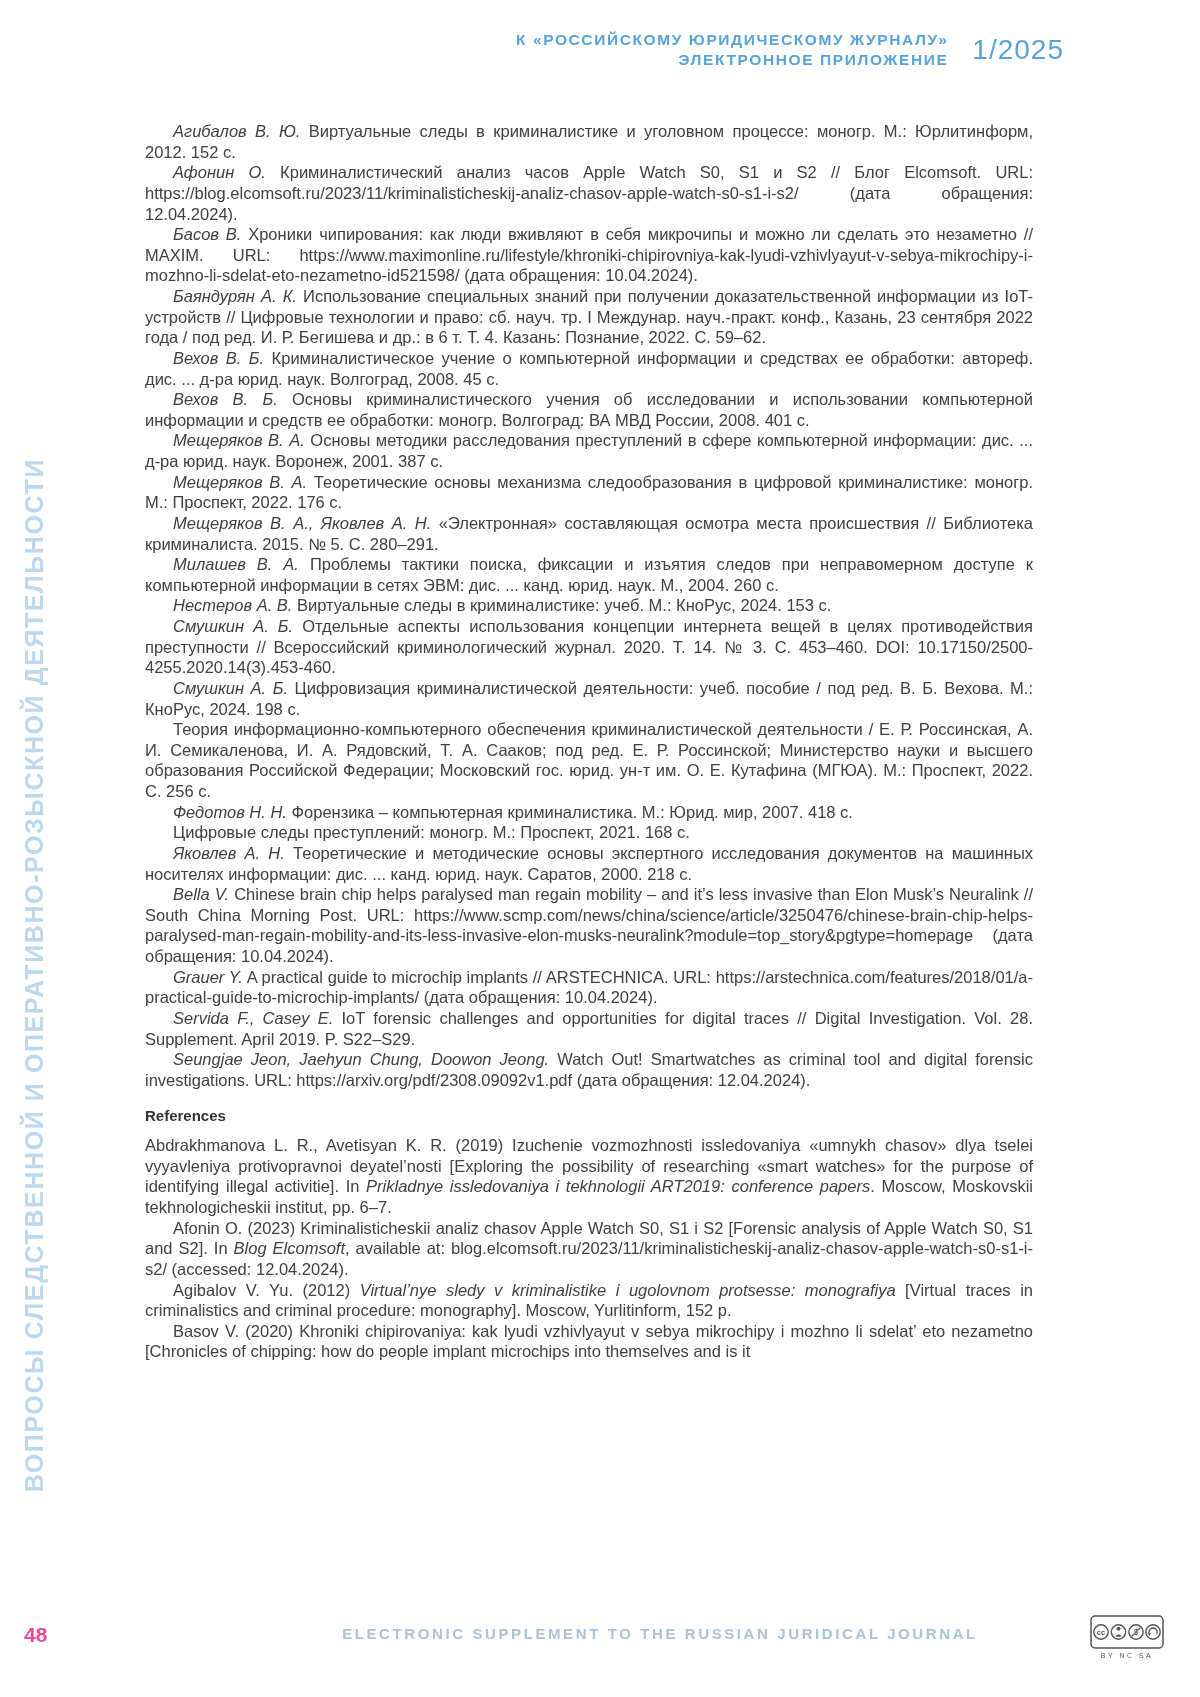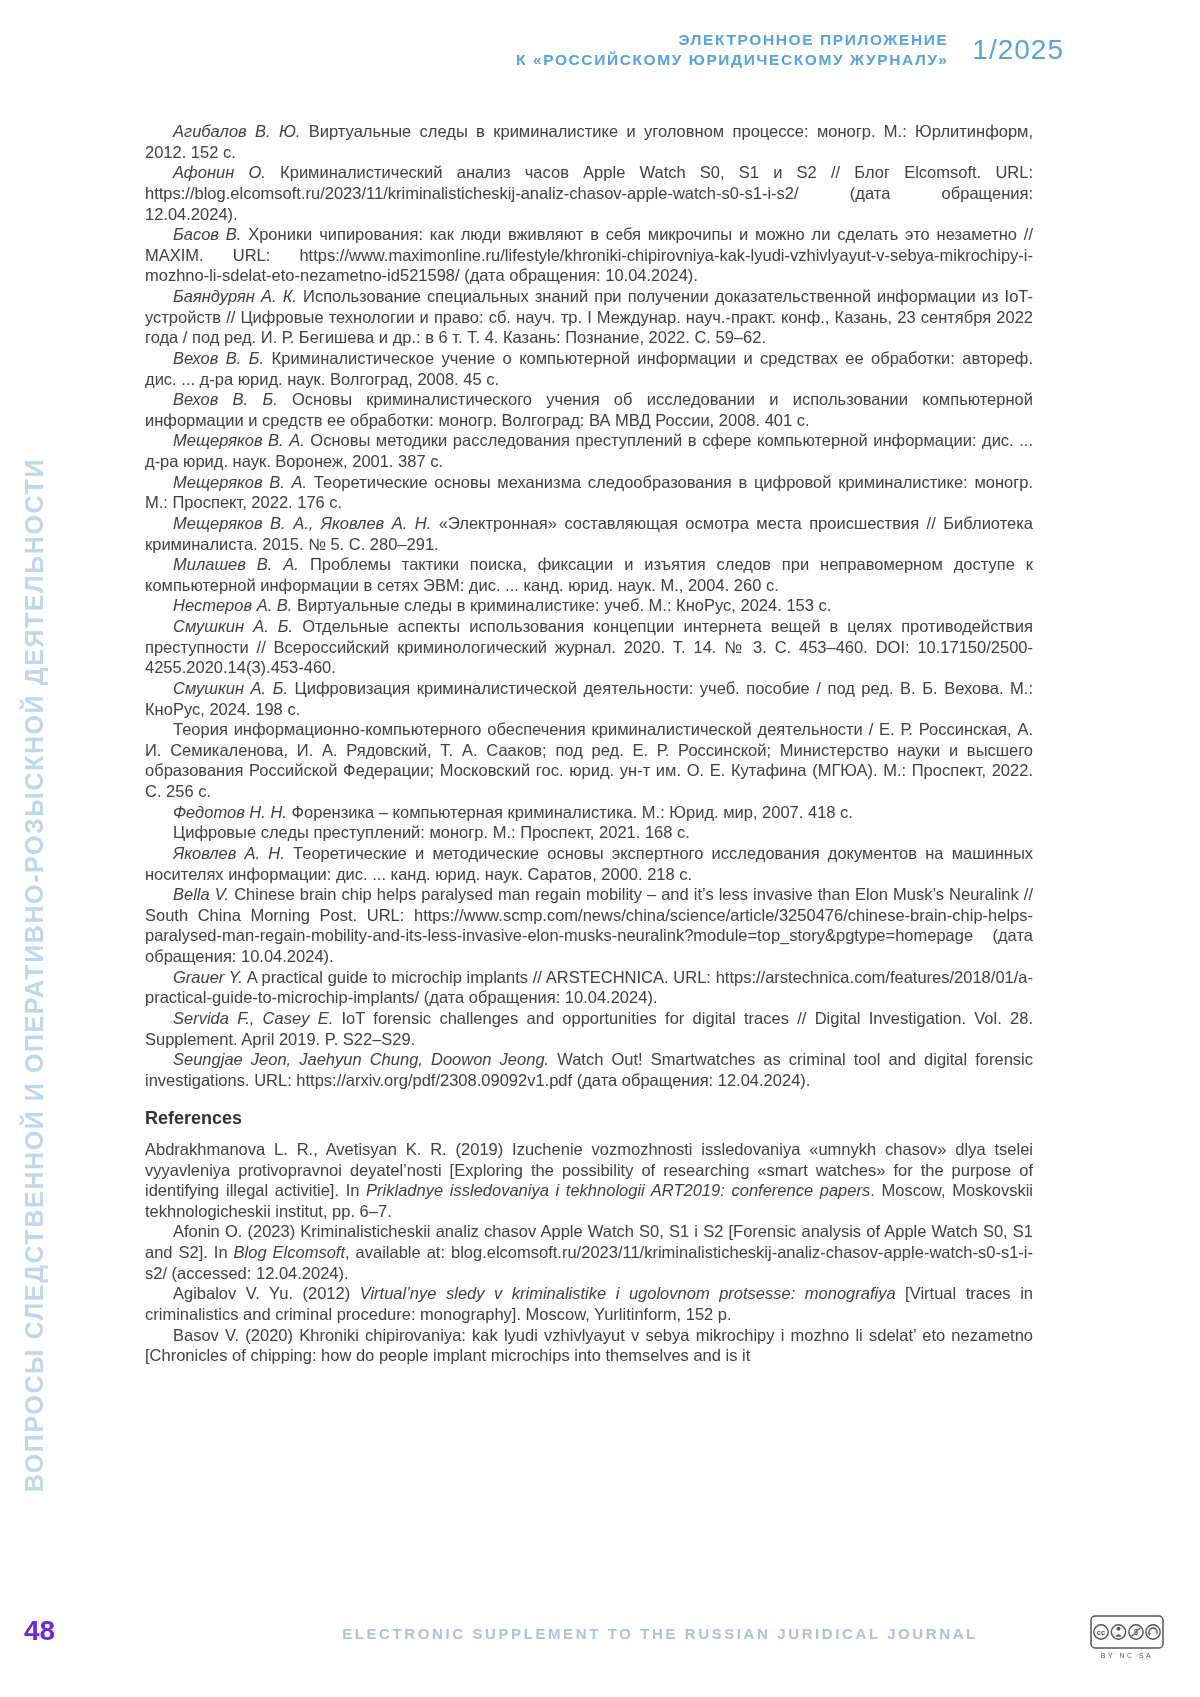--- a/index.html
+++ b/index.html
@@ -18,36 +18,36 @@
     writing-mode:vertical-rl; transform:rotate(180deg);
     color:#bcd8ed; font-weight:bold; font-size:25px; letter-spacing:1.6px;
     white-space:nowrap; text-transform:uppercase;
   }
 
   
   .content { position:absolute; top:121px; left:118px; width:888px; color:#414042; font-size:16.5px; line-height:1.25; text-align:justify;margin-left:27px; }
   .entry { text-indent:28px; overflow-wrap:break-word; }
   .entry.noindent { text-indent:0; }
   .it { font-style:italic; }
-  .refs-heading { font-weight:bold; font-size:18px; color:#333333; margin:17px 0 9px 0; text-align:left; }
+  .refs-heading { font-weight:bold; font-size:15px; color:#333333; margin:17px 0 9px 0; text-align:left; }
 
   
-  .page-number { position:absolute; left:24px; bottom:50px; color:#6d28d9; font-weight:bold; font-size:28px; }
+  .page-number { position:absolute; left:24px; bottom:50px; color:#ec4899; font-weight:bold; font-size:21px; }
   .footer-text { position:absolute; left:240px; width:840px; bottom:55px; text-align:center; color:#a9c4d8; font-weight:bold; letter-spacing:2.6px; font-size:15px; text-transform:uppercase; }
   .cc-badge { position:absolute; right:36px; bottom:32px; }
 </style>
 </head>
 <body>
 
 <div class="page">
 
   <header class="header">
     <div class="journal-title">
+      <div>К «РОССИЙСКОМУ ЮРИДИЧЕСКОМУ ЖУРНАЛУ»</div>
       <div>ЭЛЕКТРОННОЕ ПРИЛОЖЕНИЕ</div>
-      <div>К «РОССИЙСКОМУ ЮРИДИЧЕСКОМУ ЖУРНАЛУ»</div>
     </div>
     <div class="issue">1/2025</div>
   </header>
 
   <div class="vertical-title">ВОПРОСЫ СЛЕДСТВЕННОЙ И ОПЕРАТИВНО-РОЗЫСКНОЙ ДЕЯТЕЛЬНОСТИ</div>
 
   <main class="content">
     <div id="biblio-list">
         <p class="entry"><span class="it">Агибалов В. Ю.</span><span> Виртуальные следы в криминалистике и уголовном процессе: моногр. М.: Юрлитинформ, 2012. 152 с.</span></p>
         <p class="entry"><span class="it">Афонин О.</span><span> Криминалистический анализ часов Apple Watch S0, S1 и S2 // Блог Elcomsoft. URL: https://blog.elcomsoft.ru/2023/11/kriminalisticheskij-analiz-chasov-apple-watch-s0-s1-i-s2/ (дата обращения: 12.04.2024).</span></p>

